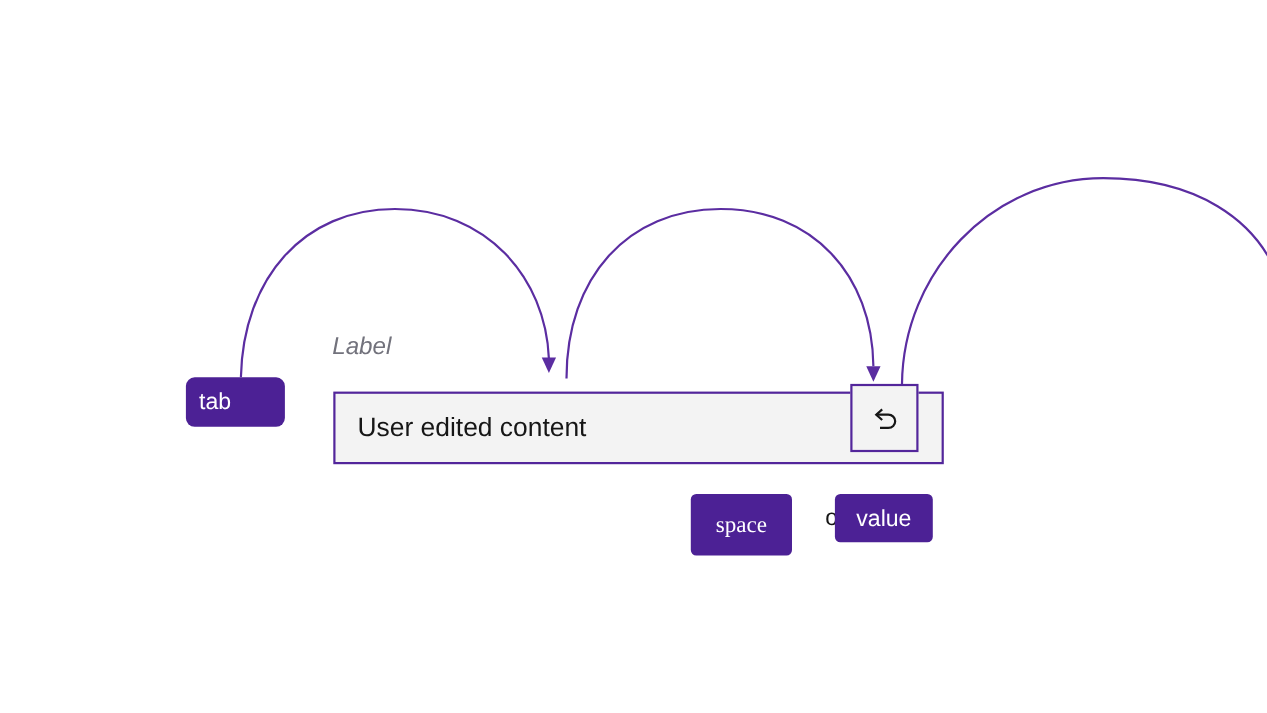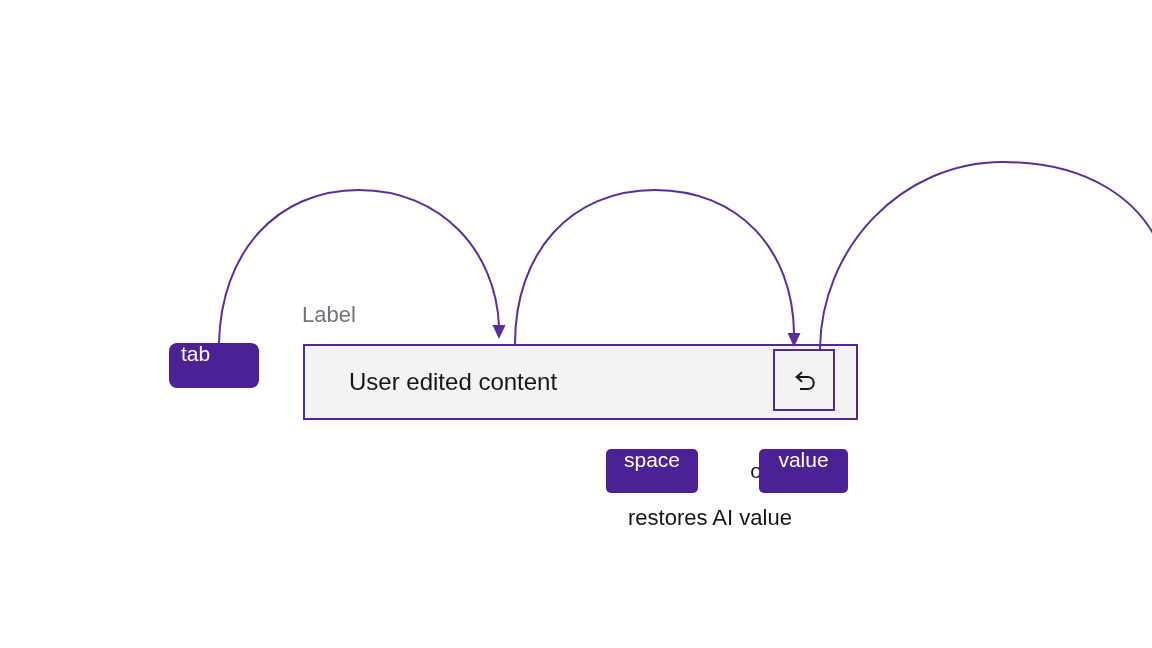--- a/index.html
+++ b/index.html
@@ -2,41 +2,41 @@
 <html style="--canvas-bg: #ffffff; --accent: #4f2196; --arc: #5b2da1; --key-bg: #4c2195; --key-text: #ffffff; --field-bg: #f3f3f3; --field-border: #53269b; --label-gray: #72727c; --text-dark: #161616;"><head>
 <meta charset="utf-8">
 <style>
   html,body{margin:0;padding:0;background:#fff;}
   .canvas{
     position:relative;width:1152px;height:648px;overflow:hidden;
     background:var(--canvas-bg,#fff);
     font-family:"Liberation Sans",sans-serif;
   }
   .key{
-    position:absolute;display:flex;align-items:flex-start;
+    position:absolute;display:flex;align-items:center;
     background:var(--key-bg,#4c2195);color:var(--key-text,#fff);
     font-size:21px;line-height:1;
   }
   .key-tab{left:169px;top:343px;width:90px;height:45px;border-radius:8px;padding-left:12px;box-sizing:border-box;}
-  .key-space{left:606px;top:449px;width:92px;height:44px;border-radius:5px;justify-content:center;}
+  .key-space{left:628px;top:449px;width:92px;height:56px;border-radius:5px;justify-content:center;font-family:Liberation Serif, serif;}
   .key-enter{left:759px;top:449px;width:89px;height:44px;border-radius:5px;justify-content:center;}
   .or{
     position:absolute;left:720px;top:449px;width:39px;height:44px;
     display:flex;align-items:center;justify-content:center;
     color:var(--text-dark,#161616);font-size:21px;padding-left:20px;
   }
   .field-label{
     position:absolute;left:302px;top:302px;
-    color:var(--label-gray,#72727c);font-size:22px;
+    color:var(--label-gray,#72727c);font-size:22px;font-style:italic;
   }
   .text-field{
-    position:absolute;left:303px;top:344px;width:555px;height:76px;
+    position:absolute;left:303px;top:356px;width:555px;height:66px;
     box-sizing:border-box;background:var(--field-bg,#f3f3f3);
     border:2px solid var(--field-border,#53269b);
-    display:flex;align-items:center;padding-left:44px;
+    display:flex;align-items:center;padding-left:20px;
   }
   .field-value{color:var(--text-dark,#161616);font-size:24px;}
   .revert-btn{
     position:absolute;left:773px;top:349px;width:62px;height:62px;
     box-sizing:border-box;background:var(--field-bg,#f3f3f3);
     border:2px solid var(--field-border,#53269b);
     display:flex;align-items:center;justify-content:center;
     padding:0;cursor:pointer;
   }
   .revert-btn svg{display:block;}
@@ -75,21 +75,20 @@
   </button>
 
   <div class="key key-space">
     <span>space</span>
   </div>
   <div class="or">or</div>
   <div class="key key-enter">
     <span>value</span>
   </div>
 
-  <div class="caption">restores AI value</div>
 
   <svg class="arcs" viewBox="0 0 1152 648">
     <path class="arc" d="M219 343 C221 253 276 190 359 190 C442 190 496 252 499 326"></path>
     <polygon class="arrowhead" points="492.5,325 505.5,325 499,339"></polygon>
     <path class="arc" d="M515 344 C515 252 571 190 655 190 C739 190 793 250 794 333"></path>
     <polygon class="arrowhead" points="787.5,333 800.5,333 794,347"></polygon>
     <path class="arc" d="M820 349 C821 248 901 162 1003 162 C1088 162 1142 200 1162 252"></path>
   </svg>
 
 </div>

